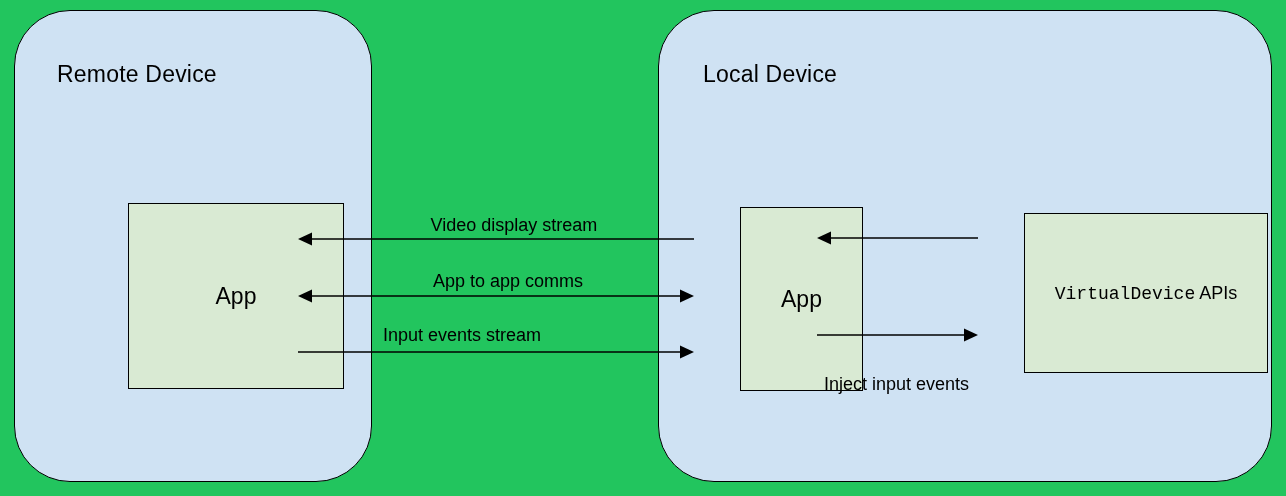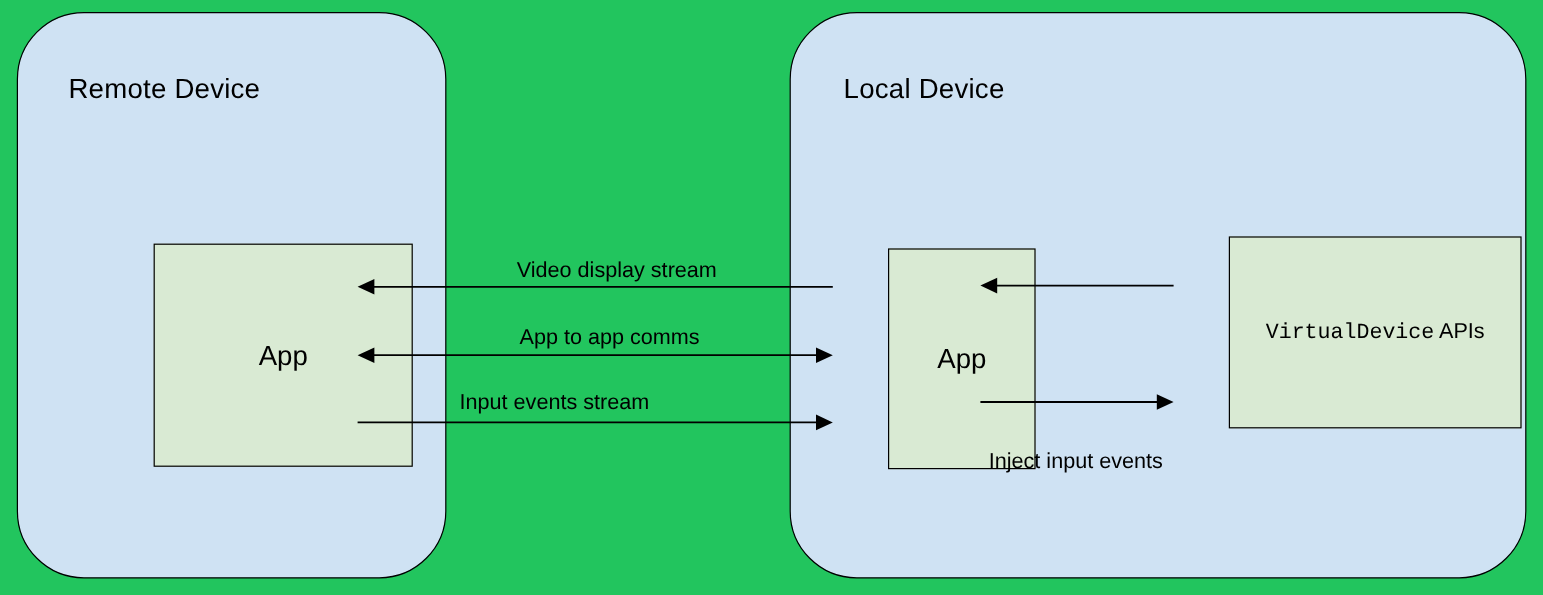--- a/index.html
+++ b/index.html
@@ -34,21 +34,21 @@
     background: #d9ead3;
     border: 1px solid #000000;
     display: flex;
     align-items: center;
     justify-content: center;
     text-align: center;
     margin-left: 45px;
   }
   .remote-app { left: 68px;  top: 192px; width: 216px; height: 186px; font-size: 23px; }
   .local-app  { left: 36px;  top: 196px; width: 123px; height: 184px; font-size: 23px; }
-  .api-box    { left: 320px; top: 186px; width: 244px; height: 160px; font-size: 18px; }
+  .api-box    { left: 320px; top: 202px; width: 244px; height: 160px; font-size: 18px; }
   .mono { font-family: "Liberation Mono", "DejaVu Sans Mono", monospace; }
   .arrows-layer {
     position: absolute;
     left: 0; top: 0;
     width: 1286px; height: 496px;
     pointer-events: none;
   }
   .arrow-label {
     position: absolute;
     text-align: center;

